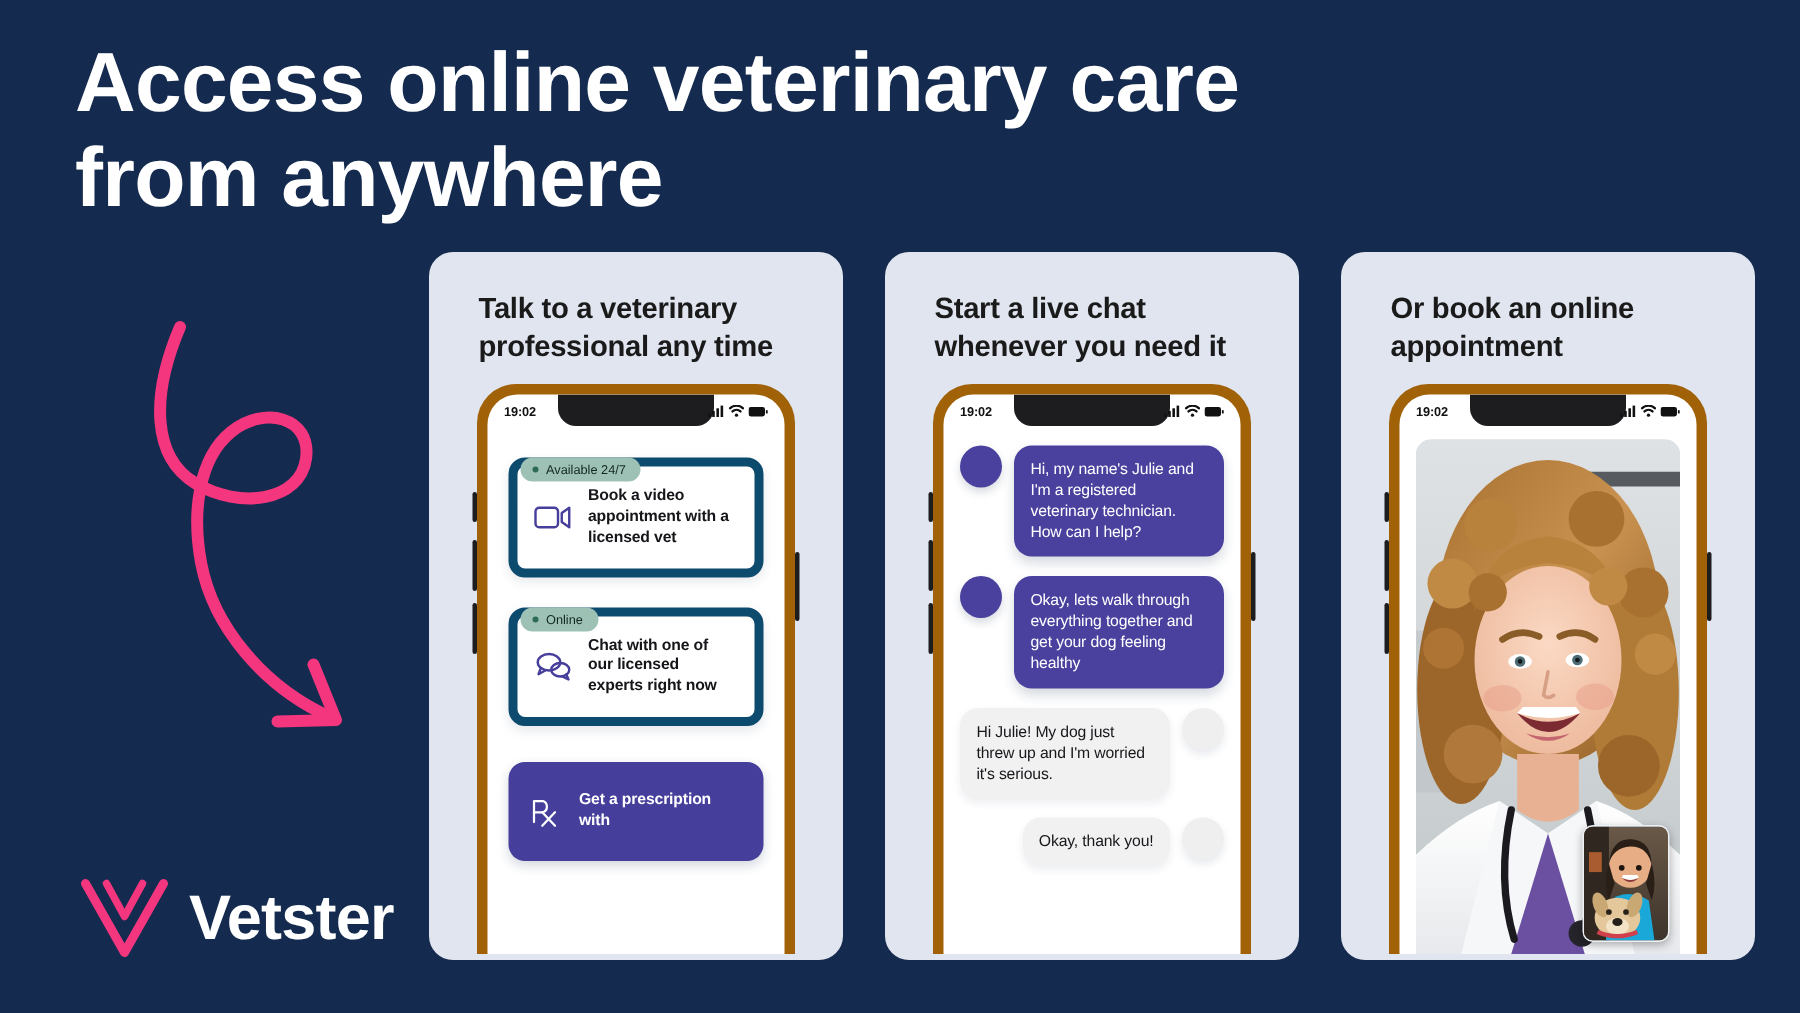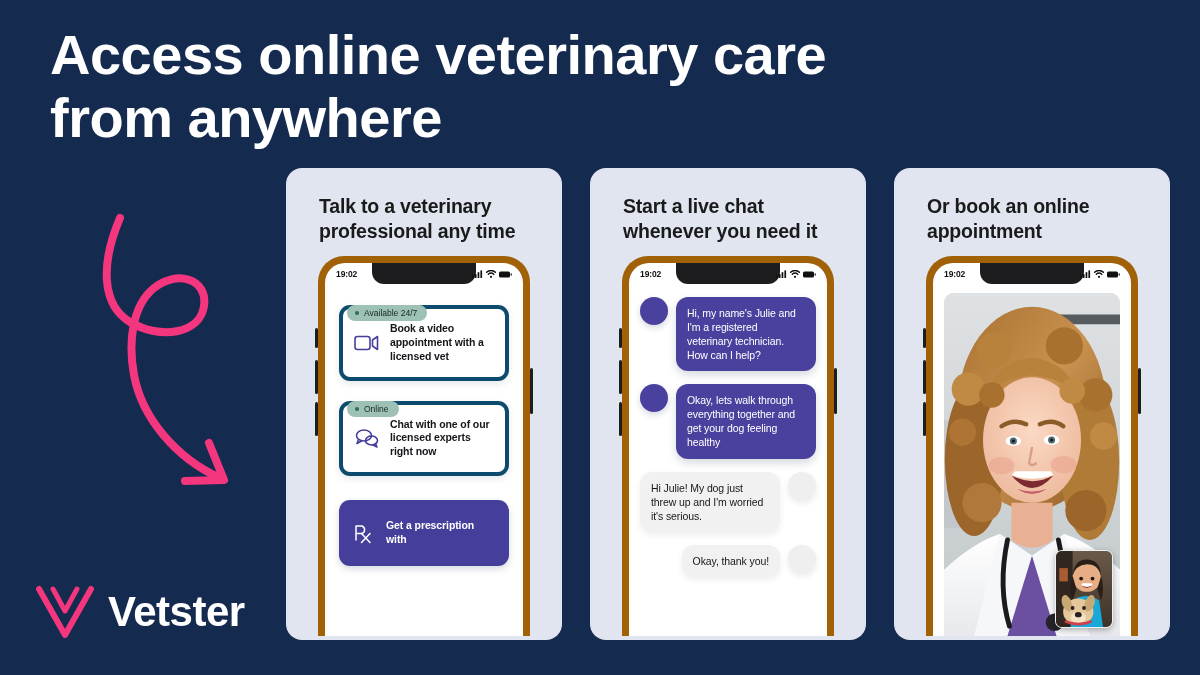--- a/index.html
+++ b/index.html
@@ -21,21 +21,21 @@
     font-weight: 700;
     line-height: 1.12;
     letter-spacing: -0.5px;
   }
   .headline .l2 { display: block; }
 
   
   .arrow-wrap { position: absolute; left: 88px; top: 210px; width: 170px; height: 280px; }
 
   
-  .logo { position: absolute; left: 36px; top: 585px; display: flex; align-items: center; gap: 14px; }
+  .logo { position: absolute; left: 54px; top: 585px; display: flex; align-items: center; gap: 14px; }
   .logo-mark { width: 58px; height: 54px; display: block; }
   .logo-text { color: #ffffff; font-size: 42px; font-weight: 700; letter-spacing: -0.5px; line-height: 1; }
 
   
   .cards { position: absolute; left: 286px; top: 168px; width: 884px; height: 472px; display: flex; gap: 28px; }
   .card {
     width: 302px; height: 472px;
     background: #E0E5F0;
     border-radius: 16px;
     position: relative;
@@ -101,21 +101,21 @@
     font-size: 8.5px; font-weight: 500;
     padding: 3px 10px 3px 8px;
     border-radius: 9px;
     display: flex; align-items: center; gap: 5px;
     white-space: nowrap;
   }
   .badge-dot { width: 4px; height: 4px; border-radius: 50%; background: #2e6b54; display:block; }
   .feature-box {
     margin-top: 9px;
     background: #ffffff;
-    border: 4px solid #0c4a6e;
+    border: 6px solid #0c4a6e;
     border-radius: 11px;
     box-shadow: 0 3px 7px rgba(20,42,78,0.10);
     padding: 13px 12px 13px 10px;
     display: flex; align-items: center; gap: 9px;
     min-height: 62px;
   }
   .feature-icon { flex: 0 0 28px; display: flex; align-items: center; justify-content: center; }
   .feature-text { font-size: 10.5px; font-weight: 700; color: #15151a; line-height: 1.32; letter-spacing: -0.1px; }
 
   .cta {

